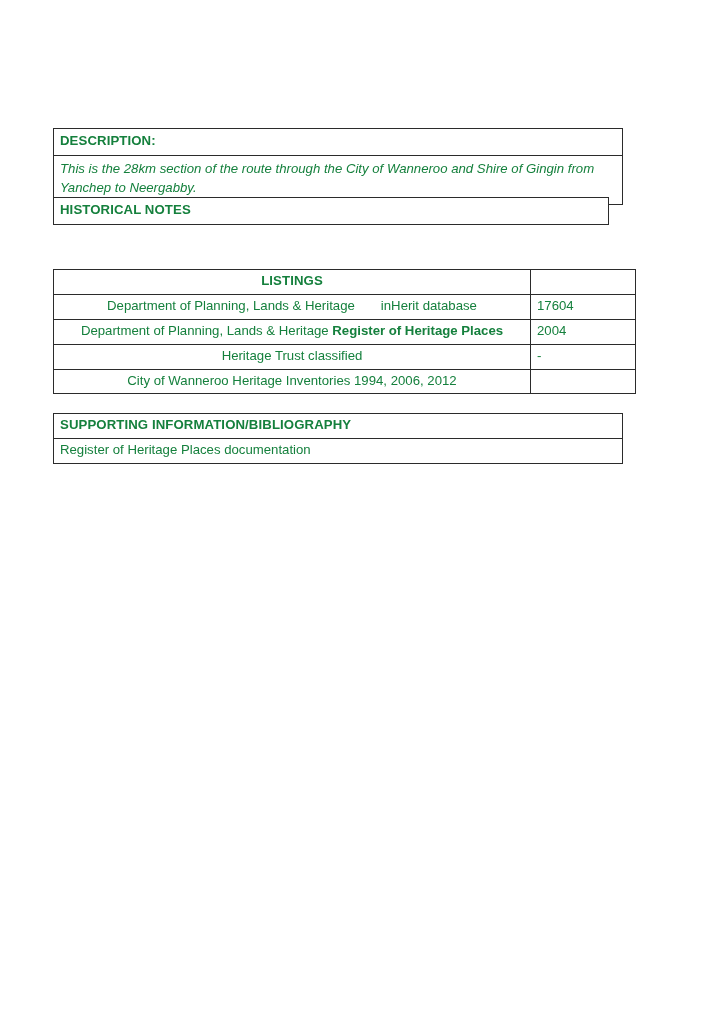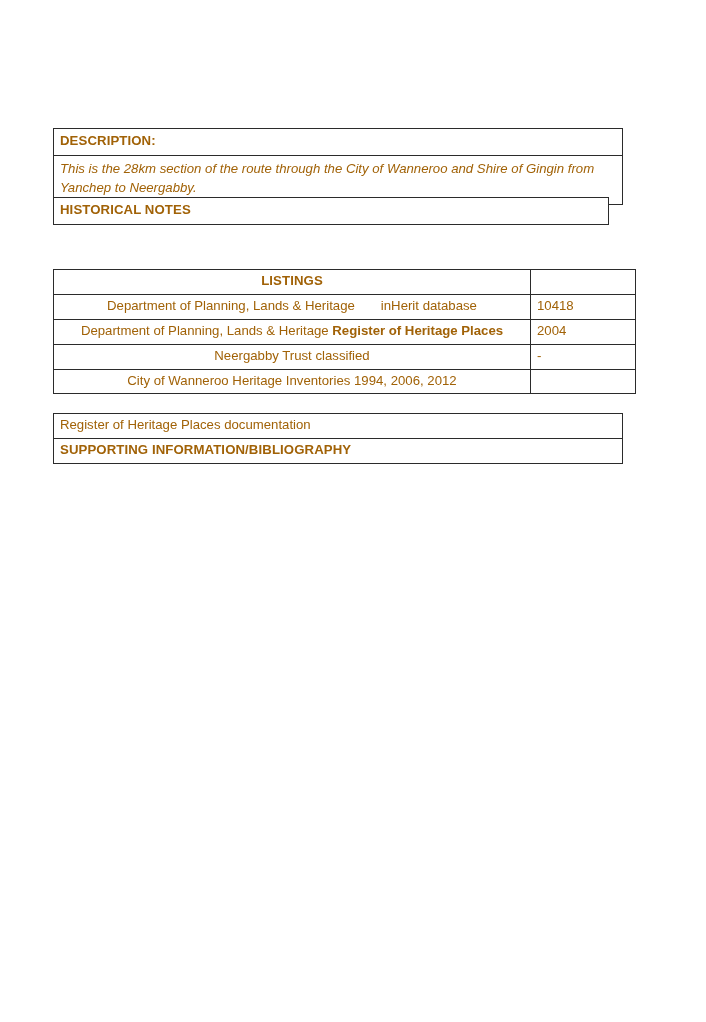--- a/index.html
+++ b/index.html
@@ -33,21 +33,21 @@
     table-layout: fixed;
     background: #ffffff;
   }
   .doc-table td {
     border: 1.4px solid #2b2b2b;
     padding: 3px 6px 4px 6px;
     vertical-align: top;
     font-size: 13.2px;
     line-height: 1.43;
     font-weight: normal;
-    color: #a16207;
+    color: #15803d;
     margin-left: 44px;
   }
   .doc-table td.hdr {
     font-weight: bold;
     font-size: 13.2px;
     letter-spacing: 0.1px;
   }
   .doc-table td.body-cell {
     padding-top: 4px;
     padding-bottom: 5px;
@@ -133,44 +133,44 @@
 
   <table class="doc-table" id="table-listings">
     <tbody>
       <tr>
         <td class="c1 hdr">LISTINGS</td>
         <td class="c2"></td>
       </tr>
 
       <tr>
         <td class="c1"><span>Department of Planning, Lands &amp; Heritage</span><span class="tabgap"></span><span>inHerit database</span></td>
-        <td class="c2">10418</td>
+        <td class="c2">17604</td>
       </tr>
 
       <tr>
         <td class="c1"><span>Department of Planning, Lands &amp; Heritage</span><span> </span><span class="bold-inline">Register of Heritage Places</span></td>
         <td class="c2">2004</td>
       </tr>
 
       <tr>
-        <td class="c1">Neergabby Trust classified</td>
+        <td class="c1">Heritage Trust classified</td>
         <td class="c2">-</td>
       </tr>
 
       <tr>
         <td class="c1">City of Wanneroo Heritage Inventories 1994, 2006, 2012</td>
         <td class="c2"></td>
       </tr>
     </tbody>
   </table>
 
   <table class="doc-table" id="table-biblio">
     <tbody>
       <tr>
-        <td>Register of Heritage Places documentation</td>
+        <td class="hdr">SUPPORTING INFORMATION/BIBLIOGRAPHY</td>
       </tr>
       <tr>
-        <td class="hdr">SUPPORTING INFORMATION/BIBLIOGRAPHY</td>
+        <td>Register of Heritage Places documentation</td>
       </tr>
     </tbody>
   </table>
 
 </div>
 
 </body></html>

